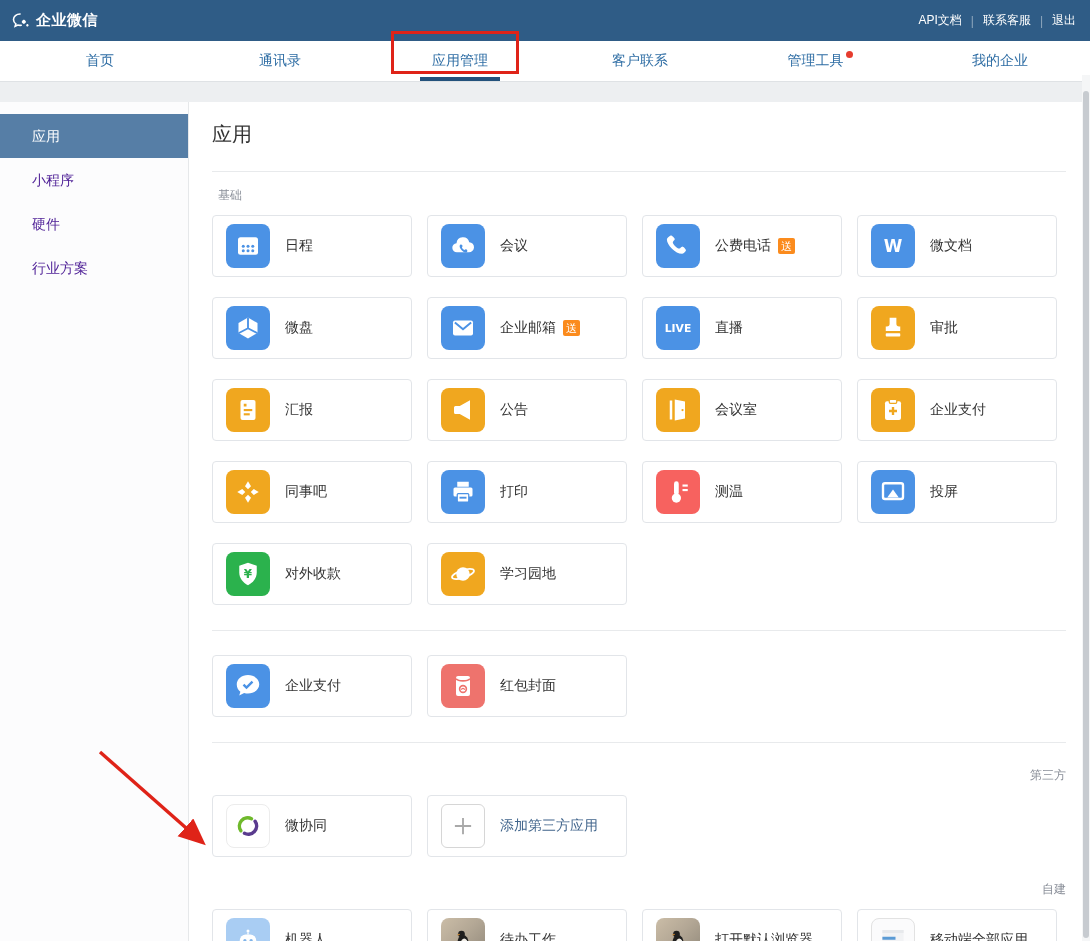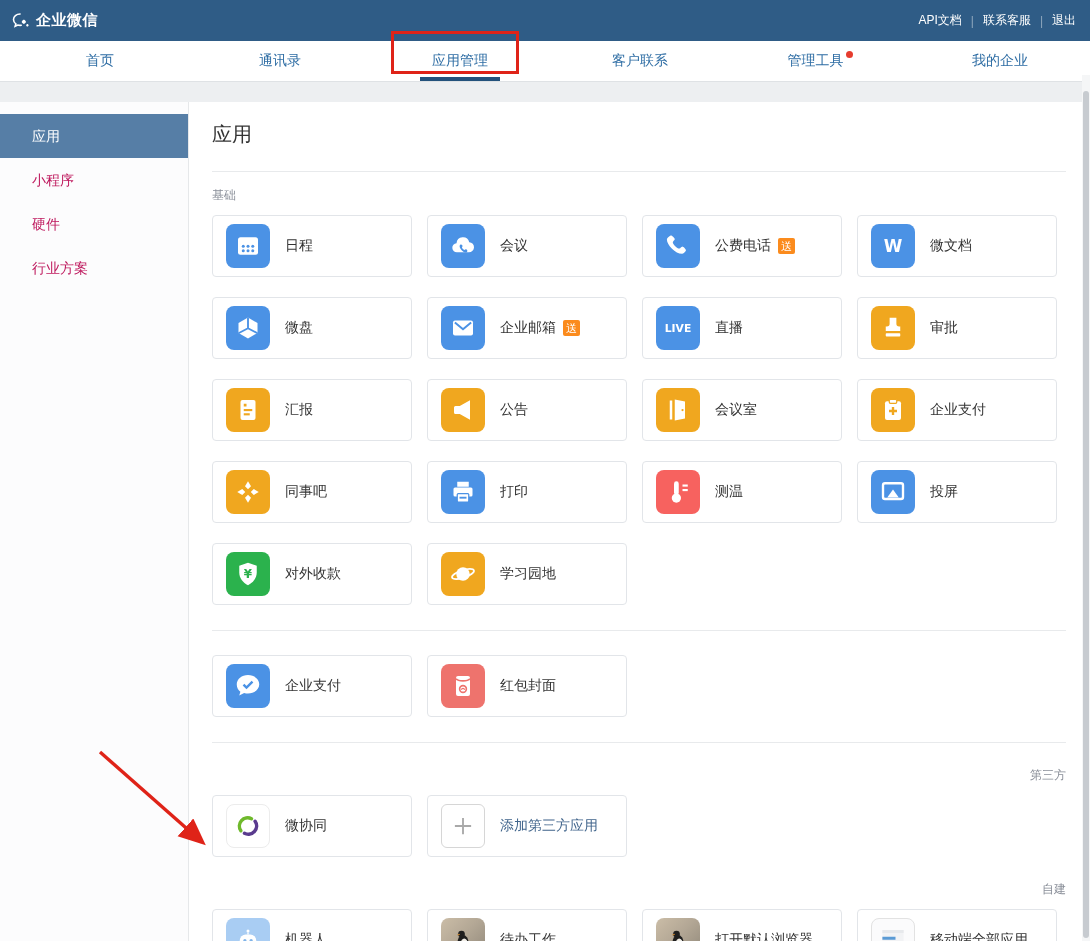--- a/index.html
+++ b/index.html
@@ -16,27 +16,27 @@
 
   
   .navbar { height:41px; background:#fff; border-bottom:1px solid #dfe2e5; display:flex;padding-left:10px; }
   .tab { flex:1; position:relative; display:flex; align-items:center; justify-content:center; font-size:14px; color:#2e6da4; cursor:pointer; }
   .tab.active::after { content:""; position:absolute; bottom:0; left:50%; transform:translateX(-50%); width:80px; height:4px; background:#23527c; }
   .tab .dot { width:7px; height:7px; border-radius:50%; background:#e63c2e; margin:0 0 14px 2px; }
 
   
   .body { display:flex; height:866px; padding-top:20px; }
   .sidebar { width:189px; background:#fcfcfd; border-right:1px solid #e6e8ea; padding-top:12px; }
-  .side-item { height:44px; line-height:44px; padding-left:32px; font-size:14px; color:#be185d; cursor:pointer; }
+  .side-item { height:44px; line-height:44px; padding-left:32px; font-size:14px; color:#4c1d95; cursor:pointer; }
   .side-item.selected { background:#567ea6; color:#fff; }
 
   .content { flex:1; background:#fff; padding:0 24px 0 23px; overflow:hidden; }
   .page-title { font-size:20px; font-weight:400; color:#333; margin-top:19px; }
   .title-divider { border-top:1px solid #e8eaec; margin-top:23px; }
-  .section-label { font-size:12px; color:#8a8f99; margin-top:15px; }
+  .section-label { font-size:12px; color:#8a8f99; margin-top:15px;margin-left:6px; }
   .section-label.later { margin-top:24px;text-align:right; }
   .grid { margin-top:11px; display:grid; grid-template-columns:repeat(4,200px); gap:20px 15px; }
   .divider { border-top:1px solid #e8eaec; margin-top:25px; }
   .grid.after-divider { margin-top:24px; }
 
   .card { width:200px; height:62px; background:#fff; border:1px solid #e2e5e9; border-radius:4px; display:flex; align-items:center; padding-left:13px; cursor:pointer; }
   .tile { width:44px; height:44px; border-radius:8px; display:flex; align-items:center; justify-content:center; flex:none; overflow:hidden; }
   .tile.white { background:#fff; border:1px solid #ececec; }
   .tile.photo { background:linear-gradient(135deg,#cbbda7 0%,#b3a795 45%,#8d8577 100%); }
   .tile.shot { background:#fbfbfc; border:1px solid #e2e2e2; }

